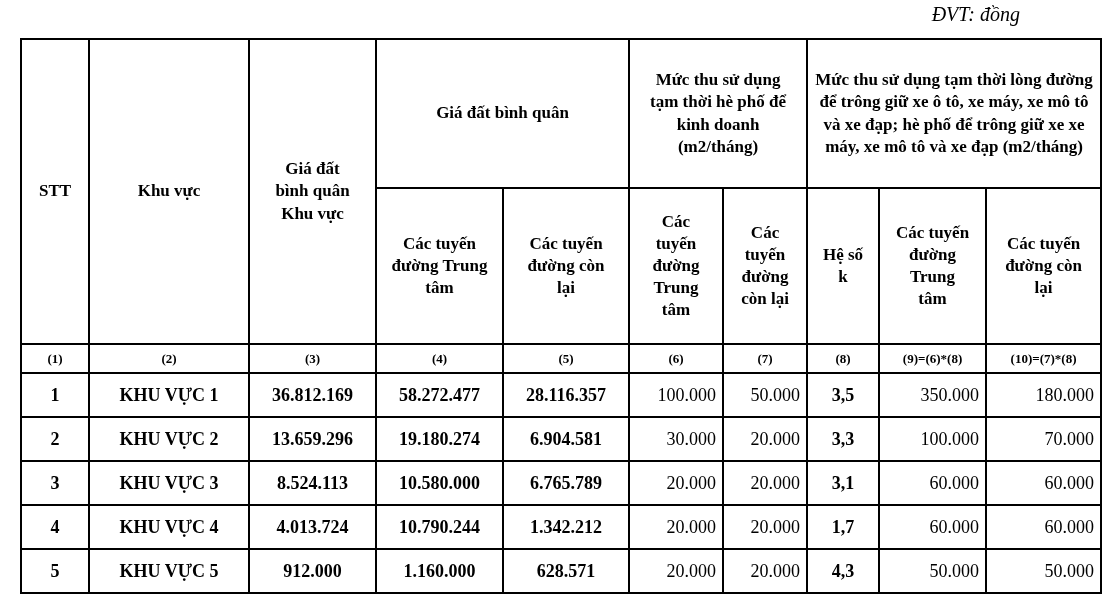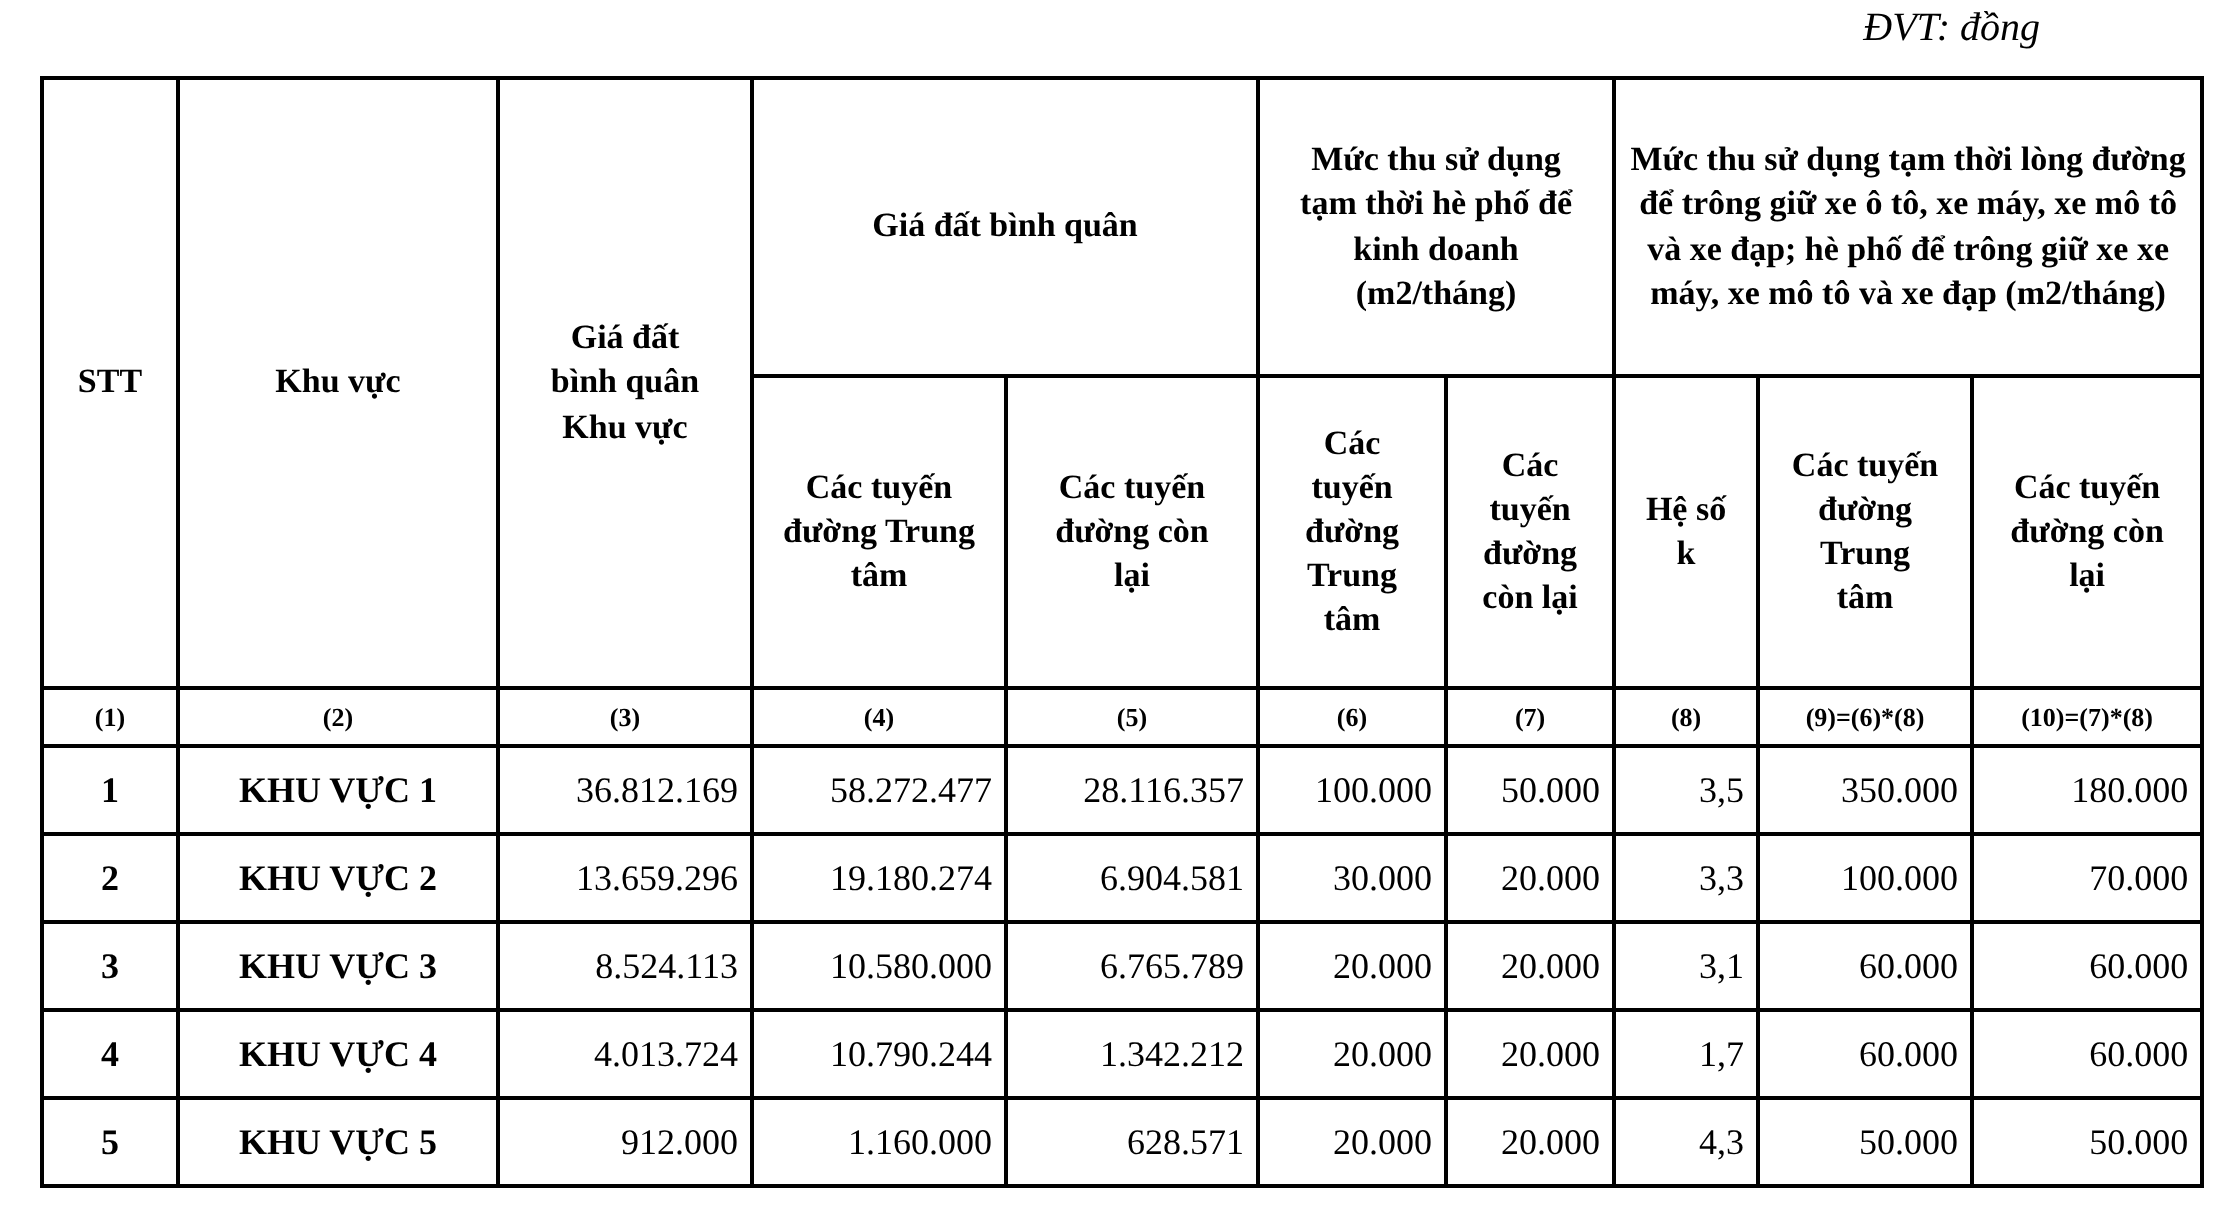--- a/index.html
+++ b/index.html
@@ -62,21 +62,21 @@
   tr.numrow td {
     font-weight: bold;
     font-size: 13px;
     text-align: center;
     padding: 2px 2px;
   }
   tr.datarow td {
     font-size: 18px;
     padding: 2px 6px;
   }
-  td.cell-center { text-align: right; }
+  td.cell-center { text-align: center; font-weight: bold; }
   td.cell-right  { text-align: right; padding-right: 12px; }
   td.cell-bold   { font-weight: bold; text-align: center; }
 </style>
 </head>
 <body>
 
 <div class="unit-note">ĐVT: đồng</div>
 
 <table class="fee-table">
   <colgroup>

